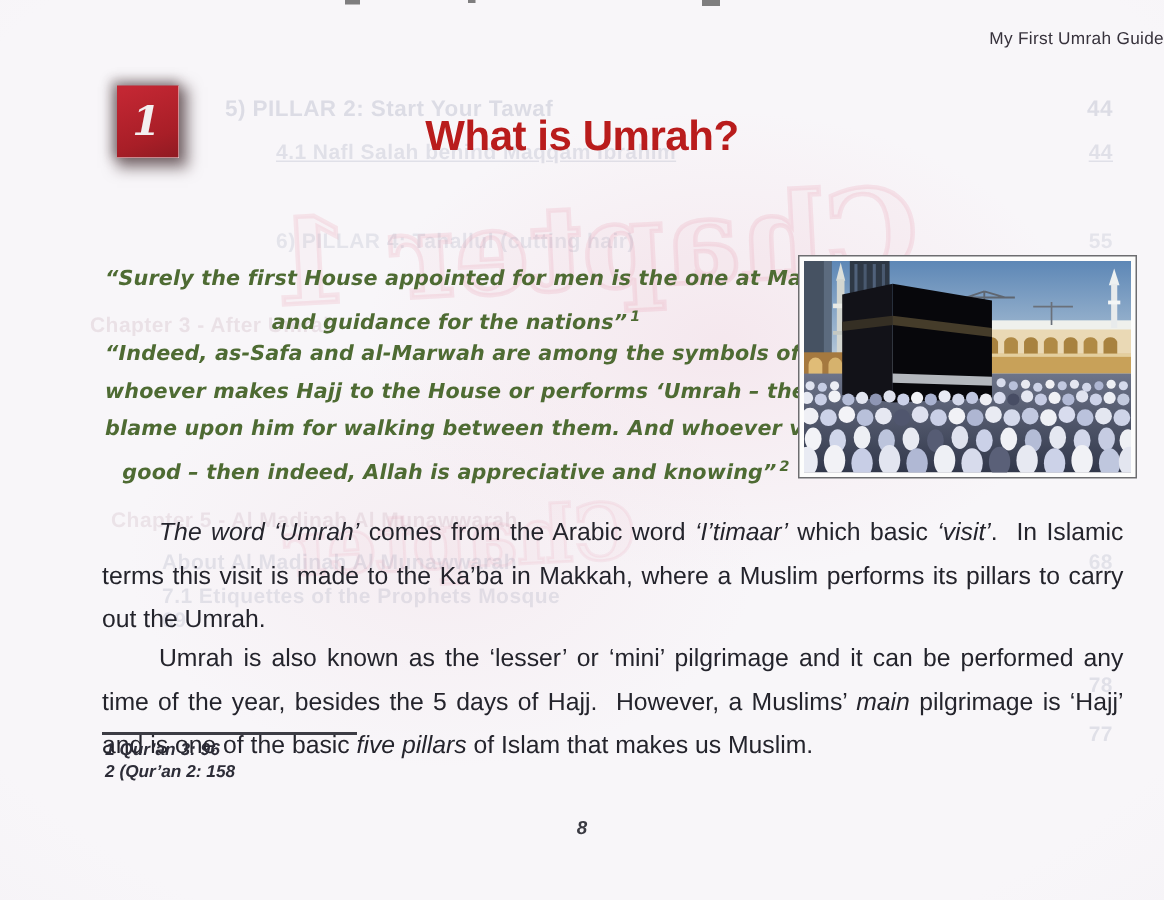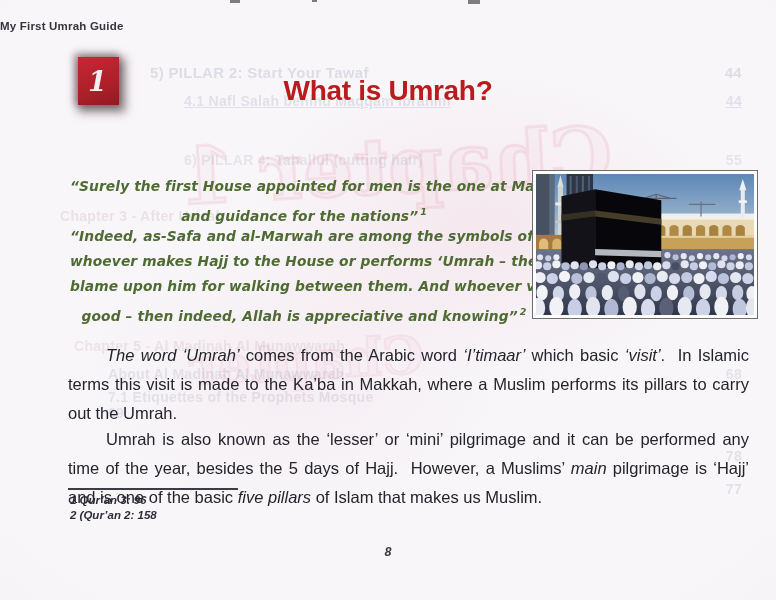--- a/index.html
+++ b/index.html
@@ -32,22 +32,22 @@
     color:rgba(240,160,185,0.05);-webkit-text-stroke:3px rgba(230,115,145,0.14);
     transform:scaleX(-1) rotate(3deg);white-space:nowrap;}
   .gbig1{top:120px;left:180px;font-size:78px;}
   .gbig2{top:330px;left:190px;font-size:52px;-webkit-text-stroke:2px rgba(230,115,145,0.10);}
   .speck{position:absolute;background:#1b1b1b;opacity:.55;}
   .sp1{top:0;left:230px;width:10px;height:3px;}
   .sp2{top:0;left:468px;width:12px;height:4px;}
   .sp3{top:0;left:312px;width:5px;height:2px;}
 
   
-  .hdr{position:absolute;top:20px;left:0;right:0;text-align:left;
-    font-size:11.5px;font-weight:bold;color:#37323c;letter-spacing:.2px;}
+  .hdr{position:absolute;top:20px;left:0;right:0;text-align:right;
+    font-size:11.5px;font-weight:normal;color:#37323c;letter-spacing:.2px;}
   .badge{position:absolute;top:57px;left:78px;width:41px;height:48px;
     background:linear-gradient(160deg,#c32733 8%,#a81e27 70%,#8f1a22 100%);
     box-shadow:3px 4px 9px 3px rgba(45,22,25,.55), -2px -2px 7px 2px rgba(45,22,25,.35);
     display:flex;align-items:center;justify-content:center;}
   .badge span{font-family:"DejaVu Serif",serif;font-style:italic;font-weight:bold;
     font-size:27px;color:#f3eff0;transform:translateX(-1px);}
   .title{position:absolute;top:56px;left:0;right:0;text-align:center;
     font-size:28px;font-weight:bold;color:#b91c1c;letter-spacing:-.3px;}
 
   .para{position:absolute;left:68px;width:681px;font-size:16.5px;line-height:29px;

